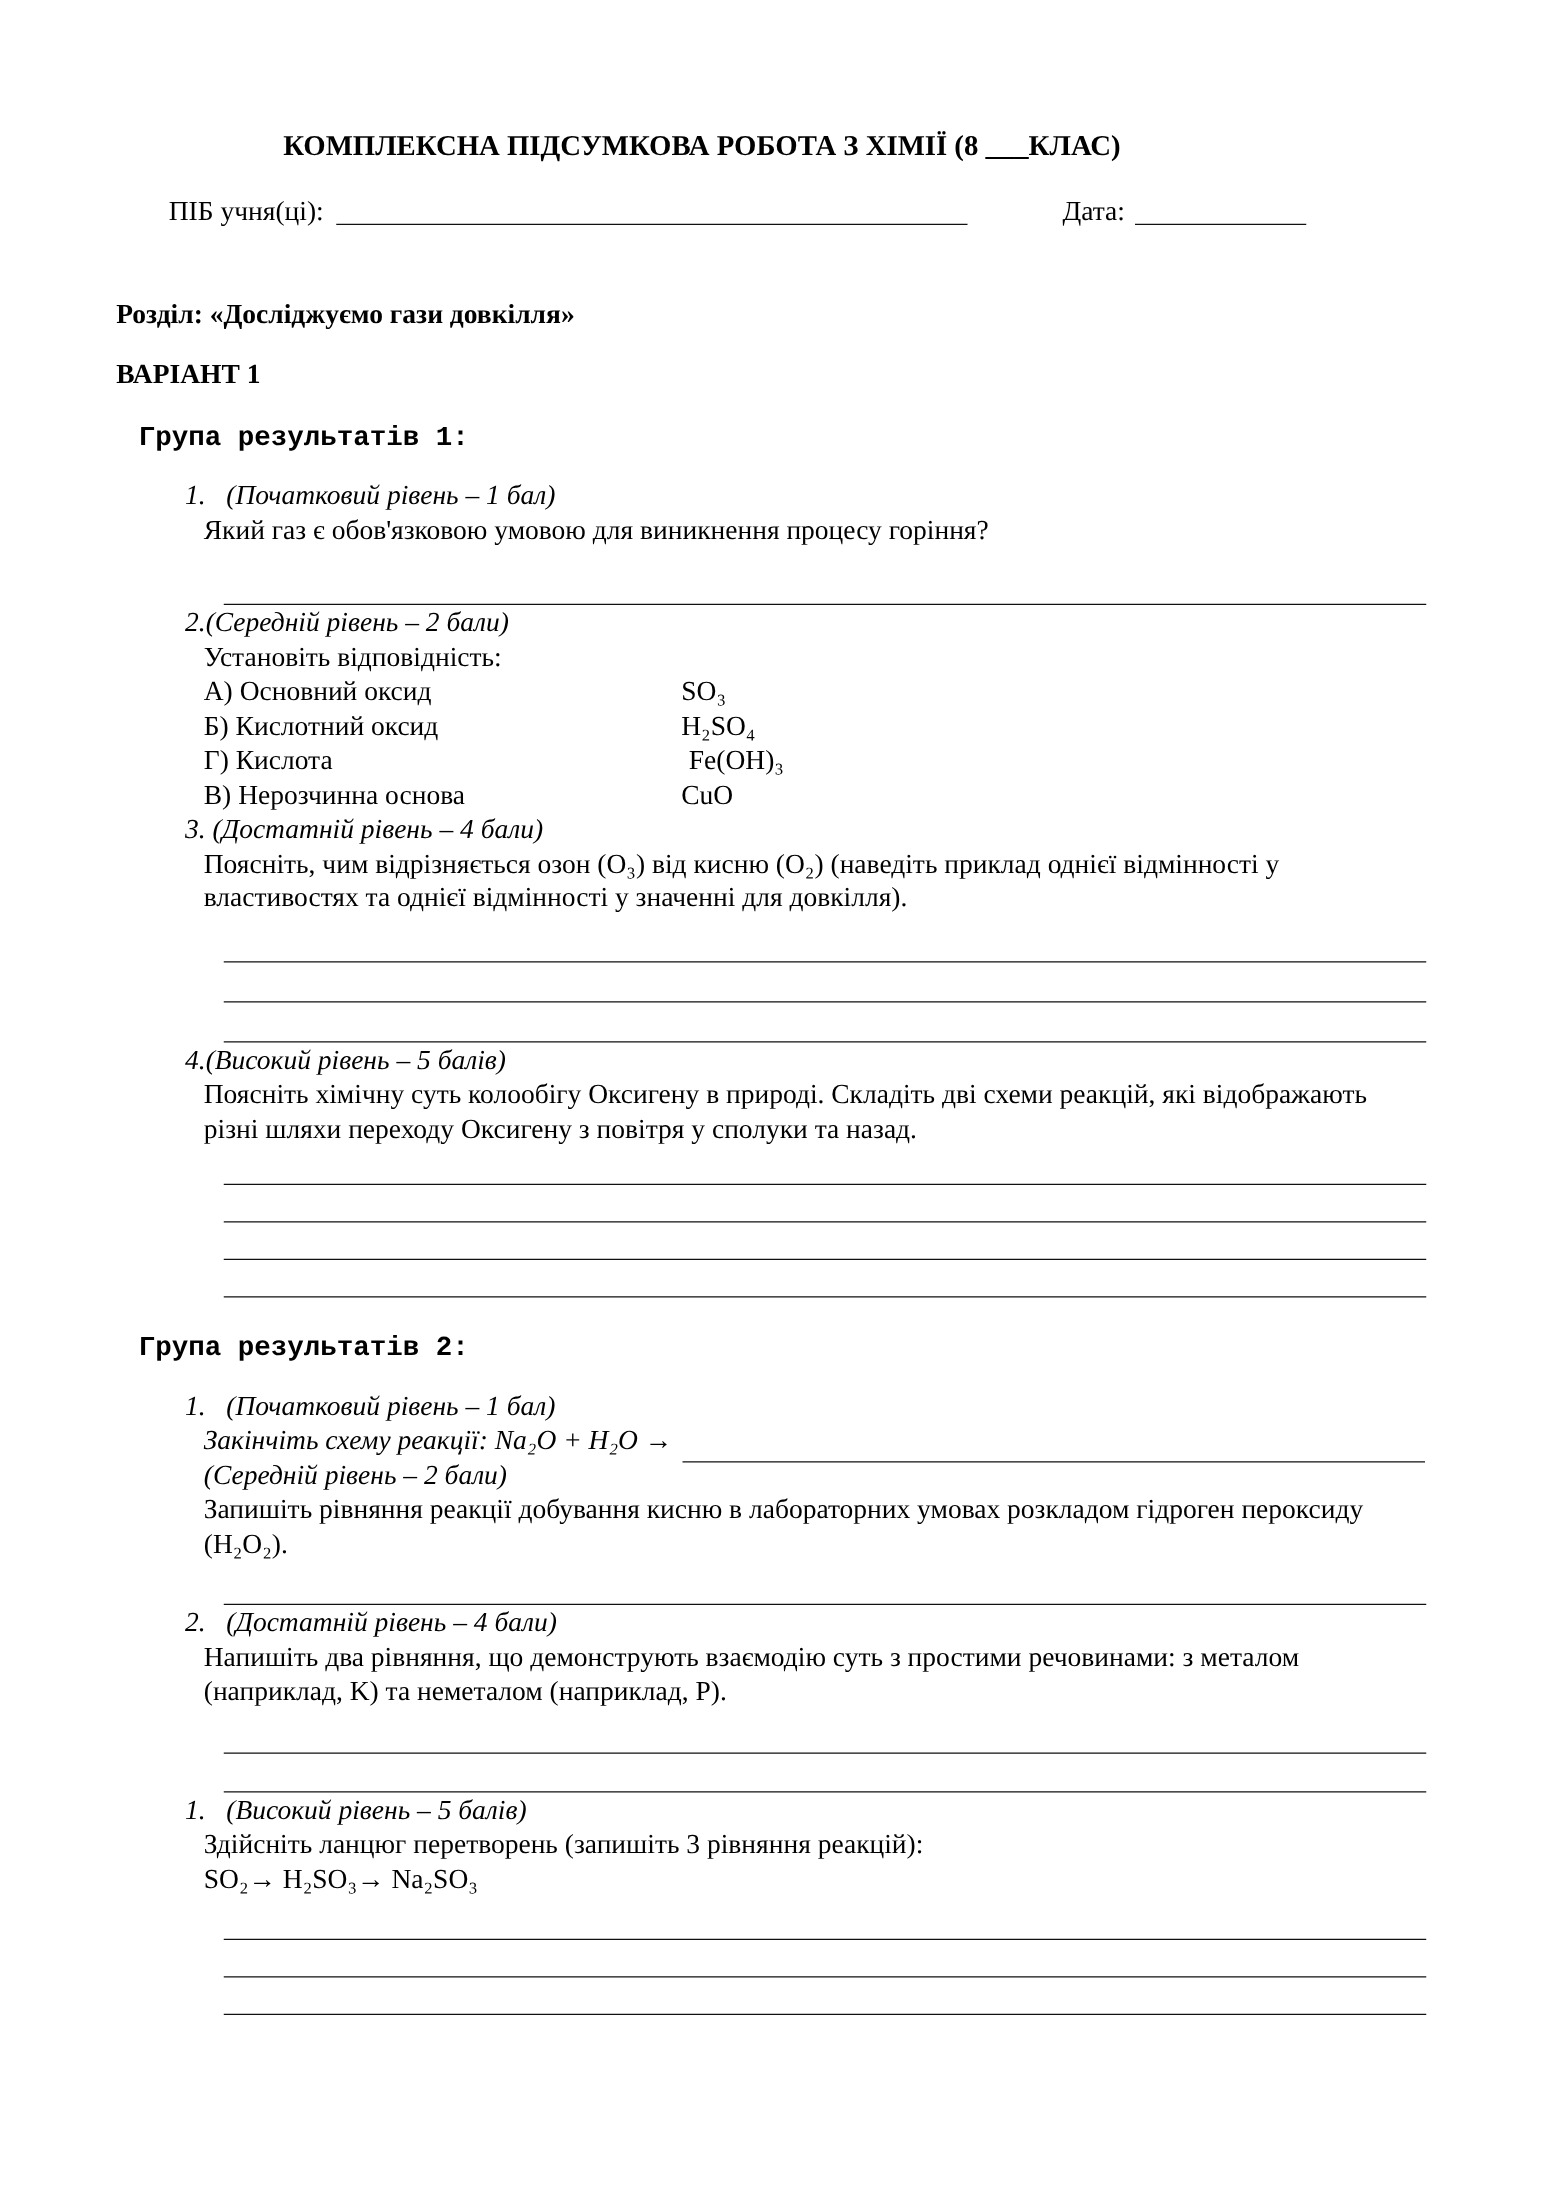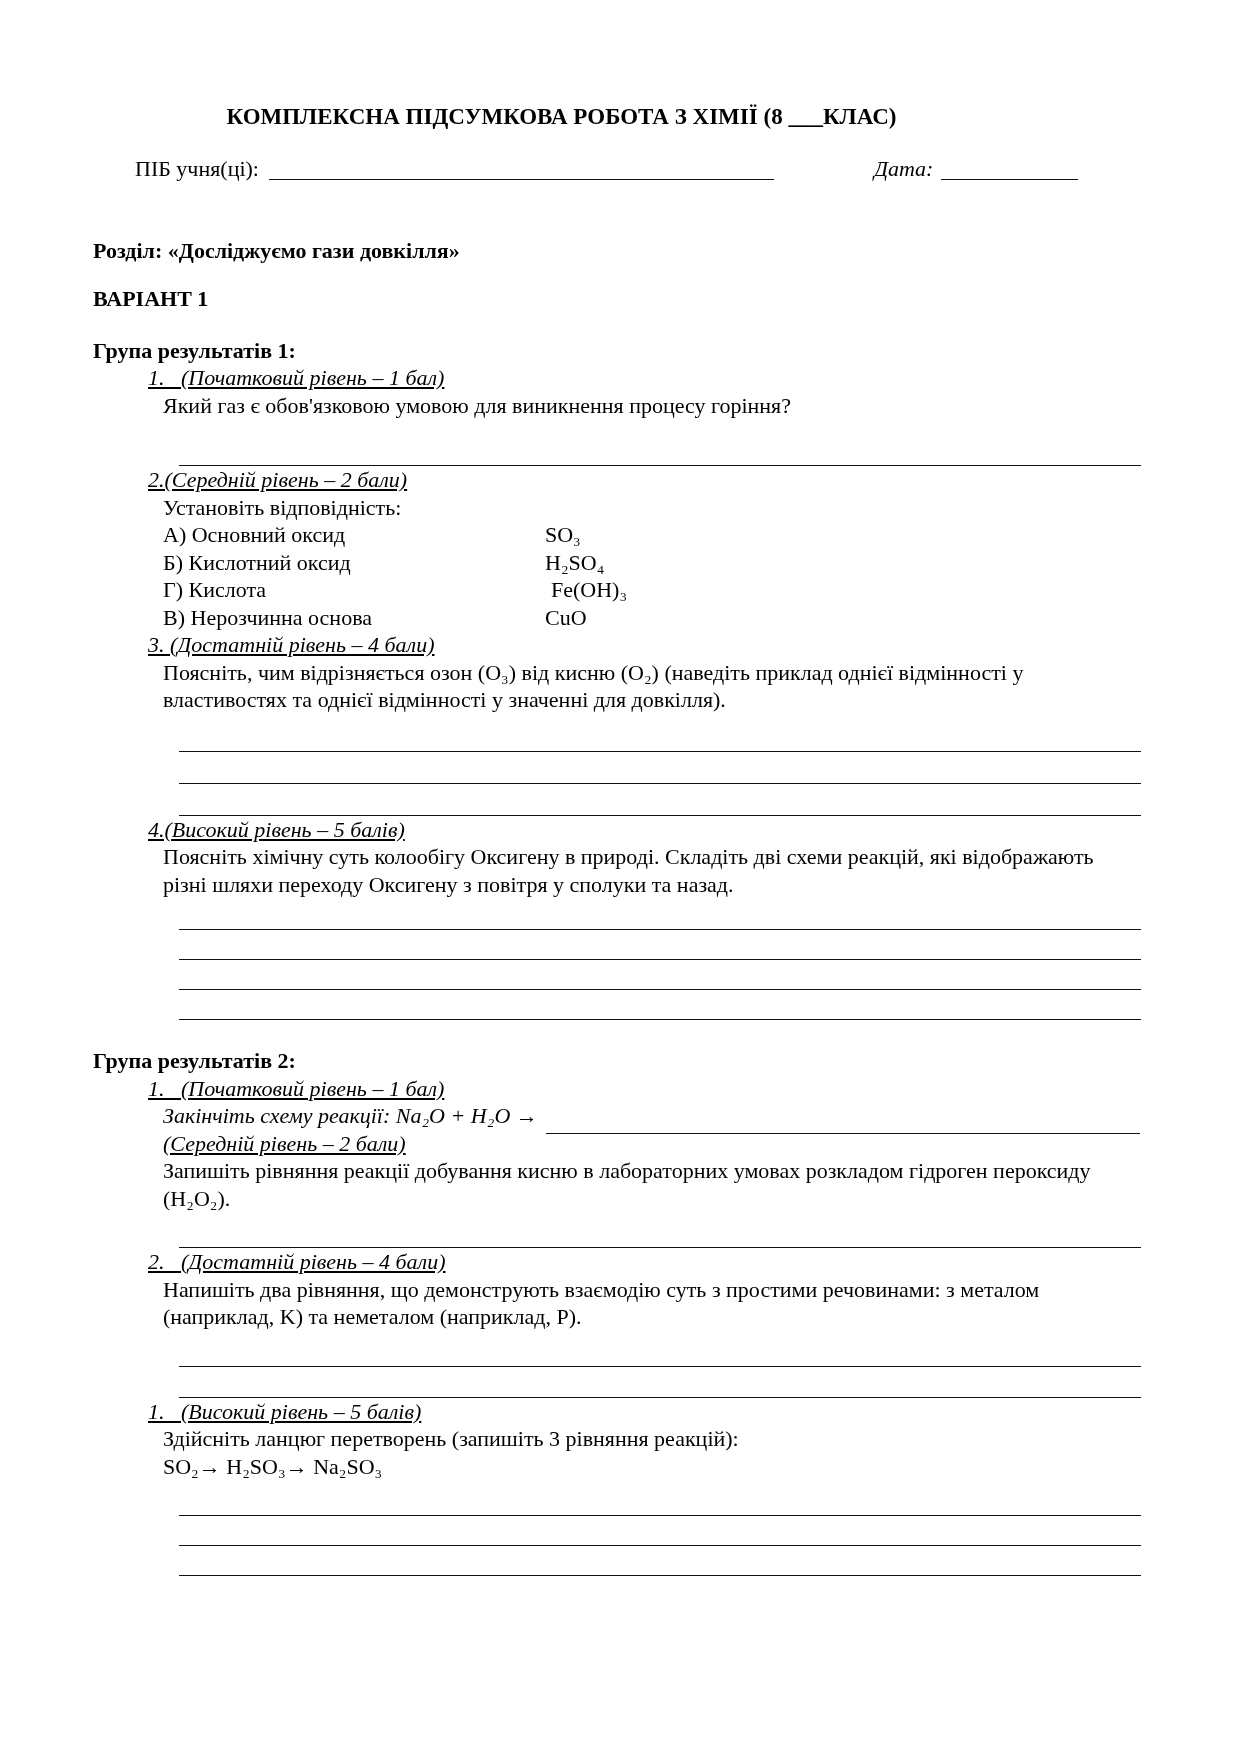--- a/index.html
+++ b/index.html
@@ -31,31 +31,30 @@
     margin-bottom:54px;
   }
   .blank{
     display:inline-block;
     border-bottom:1.5px solid #111;
     height:16px;
     position:relative;
     top:4px;
   }
   .name-blank{width:505px;margin-left:10px;}
-  .date-label{margin-left:100px;font-style:italic;}
+  .date-label{margin-left:76px;}
   .date-blank{width:137px;margin-left:8px;}
   .bold{font-weight:bold;}
   .section-title{margin:0 0 21px 0;}
   .variant-title{margin:0 0 24px 0;}
-  .group-heading{margin:0;}
+  .group-heading{margin:18px;font-family:Liberation Mono, monospace;}
   .lvl{
     font-style:italic;
     padding-left:55px;
     white-space:pre-wrap;
-    text-decoration:underline;
   }
   .qtext{padding-left:70px;white-space:pre-wrap;}
   .qline{display:flex;align-items:flex-end;padding-left:70px;font-style:italic;}
   .fill{flex:1;border-bottom:1.5px solid #111;height:16px;position:relative;top:4px;margin-left:8px;}
   .match-row{display:flex;padding-left:70px;}
   .match-left{width:382px;}
   .wline{
     margin-left:86px;
     width:962px;
     border-bottom:1.5px solid #111;

